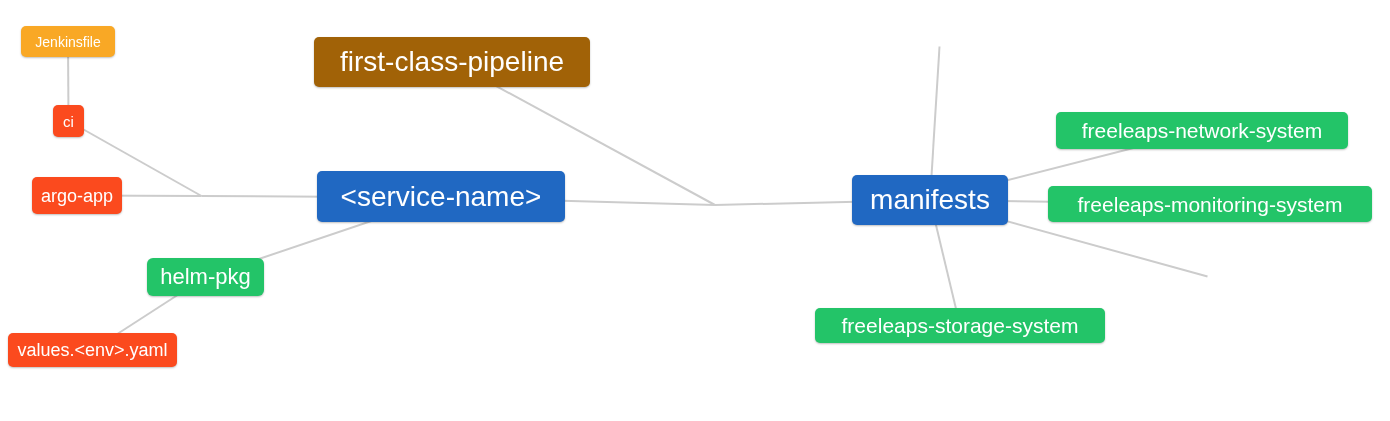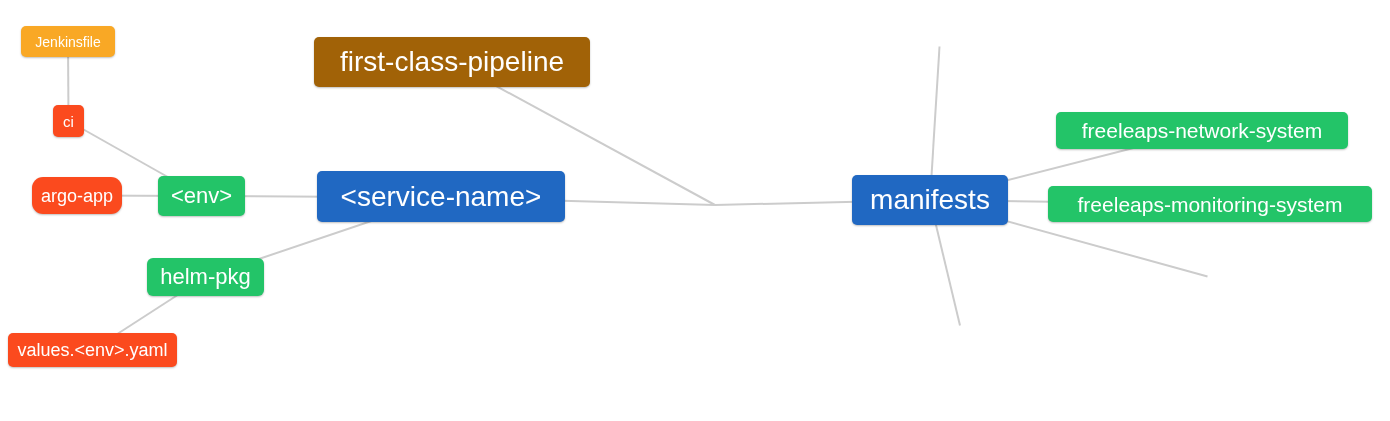--- a/index.html
+++ b/index.html
@@ -51,22 +51,22 @@
       <line x1="452" y1="62" x2="715" y2="205" stroke="#cccccc" stroke-width="2"></line>
       <line x1="715" y1="205" x2="930" y2="200" stroke="#cccccc" stroke-width="2"></line>
       <line x1="930" y1="200" x2="939.5" y2="46.5" stroke="#cccccc" stroke-width="2"></line>
       <line x1="930" y1="200" x2="1202" y2="130.5" stroke="#cccccc" stroke-width="2"></line>
       <line x1="930" y1="200" x2="1210" y2="204" stroke="#cccccc" stroke-width="2"></line>
       <line x1="930" y1="200" x2="1207.5" y2="276.5" stroke="#cccccc" stroke-width="2"></line>
       <line x1="930" y1="200" x2="960" y2="325.5" stroke="#cccccc" stroke-width="2"></line>
     </svg>
 <div class="node" style="left: 21px; top: 26px; width: 94px; height: 31px; font-size: 14px; background: rgb(249, 168, 37);">Jenkinsfile</div>
     <div class="node" style="left: 53px; top: 105px; width: 31px; height: 32px; font-size: 15px; background: rgb(251, 74, 30);">ci</div>
-    <div class="node" style="left: 32px; top: 177px; width: 90px; height: 37px; font-size: 18px; background: rgb(251, 74, 30); border-radius: 11px;">argo-app</div>
-    <div class="node" style="left: 158px; top: 176px; width: 87px; height: 40px; font-size: 22px; background: rgb(35, 196, 104);">&lt;env&gt;</div>
+    <div class="node" style="left: 32px; top: 177px; width: 90px; height: 37px; font-size: 18px; background: rgb(251, 74, 30);">argo-app</div>
     <div class="node" style="left: 147px; top: 258px; width: 117px; height: 38px; font-size: 22px; background: rgb(35, 196, 104); border-radius: 6px;">helm-pkg</div>
     <div class="node" style="left: 8px; top: 333px; width: 169px; height: 34px; font-size: 18px; background: rgb(251, 74, 30);">values.&lt;env&gt;.yaml</div>
     <div class="node" style="left: 314px; top: 37px; width: 276px; height: 50px; font-size: 28px; background: #a16207;">first-class-pipeline</div>
     <div class="node" style="left: 317px; top: 171px; width: 248px; height: 51px; font-size: 28px; background: rgb(32, 104, 194);">&lt;service-name&gt;</div>
     <div class="node" style="left: 852px; top: 175px; width: 156px; height: 50px; font-size: 28px; background: rgb(32, 104, 194);">manifests</div>
     <div class="node" style="left: 1056px; top: 112px; width: 292px; height: 37px; font-size: 21px; background: rgb(35, 196, 104);">freeleaps-network-system</div>
     <div class="node" style="left: 1048px; top: 186px; width: 324px; height: 36px; font-size: 21px; background: rgb(35, 196, 104);">freeleaps-monitoring-system</div>
+    <div class="node" style="left: 815px; top: 308px; width: 290px; height: 35px; font-size: 21px; background: rgb(35, 196, 104);">freeleaps-storage-system</div>
   </div>
 
 </body></html>

